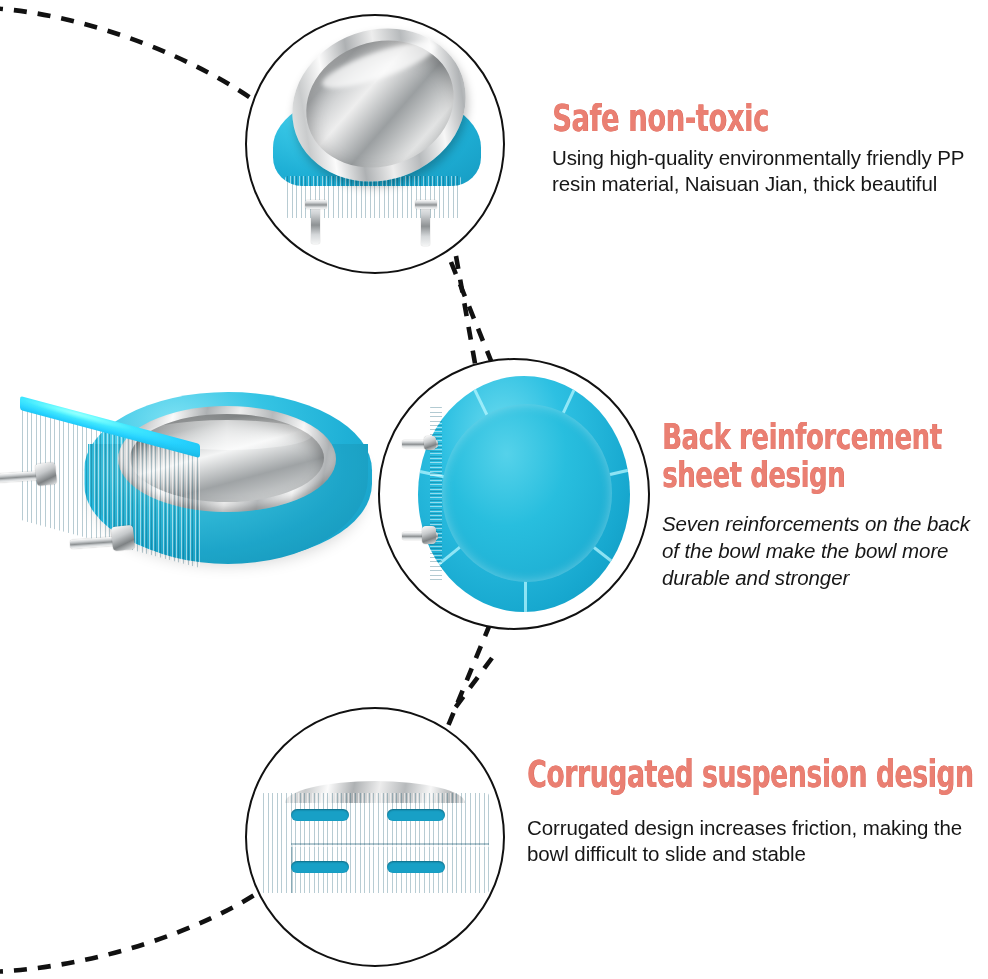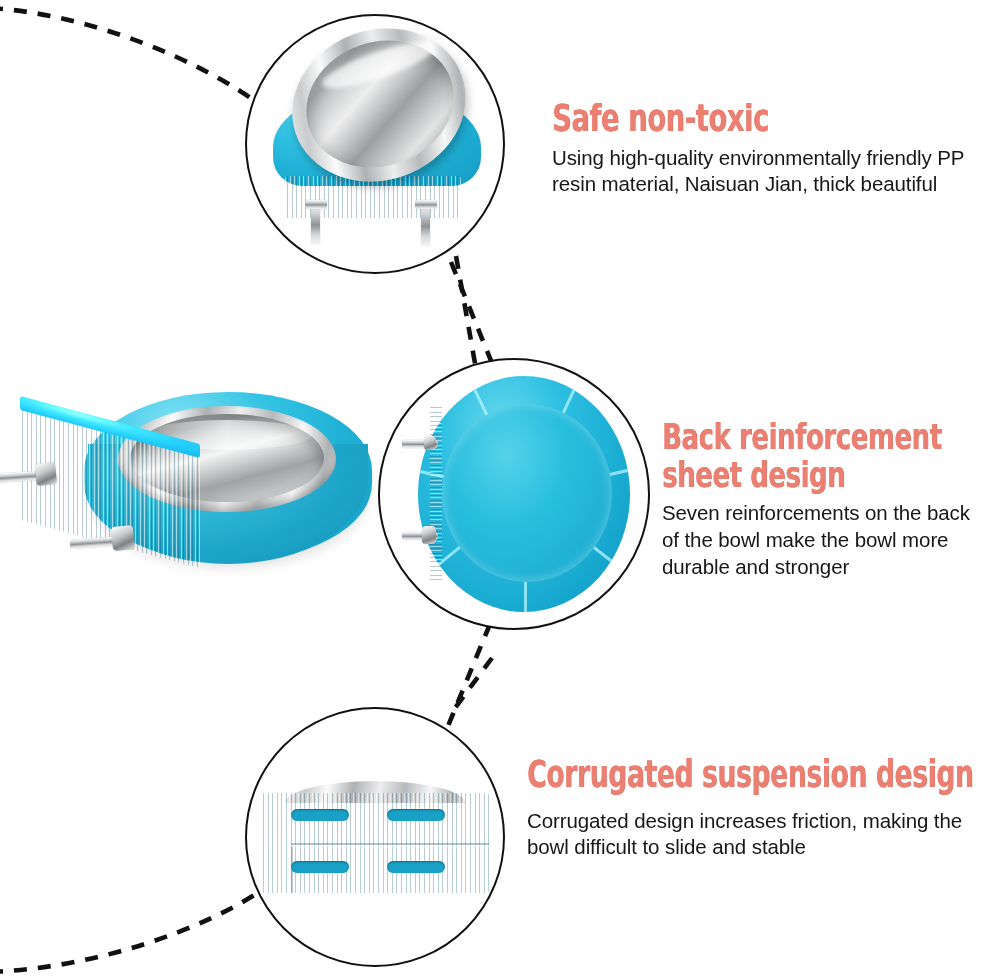--- a/index.html
+++ b/index.html
@@ -216,21 +216,21 @@
     </div>
   </div>
 
   <div class="block" style="left:552px;top:86px;width:460px;margin-top:13px;">
     <div class="headline" style="font-size:38px;width:575px;">Safe non-toxic</div>
     <div class="body-txt" style="margin-top:7px;width:452px;">Using high-quality environmentally friendly PP resin material, Naisuan Jian, thick beautiful</div>
   </div>
 
   <div class="block" style="left:662px;top:418px;width:322px;">
     <div class="headline" style="font-size:36px;width:402px;white-space:normal;line-height:1.06;">Back reinforcement sheet design</div>
-    <div class="body-txt" style="margin-top:6px;width:318px;">Seven reinforcements on the back of the bowl make the bowl more durable and stronger</div>
+    <div class="body-txt" style="margin-top:17px;width:318px;font-style:italic;">Seven reinforcements on the back of the bowl make the bowl more durable and stronger</div>
   </div>
 
   <div class="block" style="left:527px;top:756px;width:460px;">
     <div class="headline" style="font-size:37px;width:575px;">Corrugated suspension design</div>
-    <div class="body-txt" style="margin-top:14px;width:440px;">Corrugated design increases friction, making the bowl difficult to slide and stable</div>
+    <div class="body-txt" style="margin-top:21px;width:440px;">Corrugated design increases friction, making the bowl difficult to slide and stable</div>
   </div>
 
 </div>
 
 </body></html>

